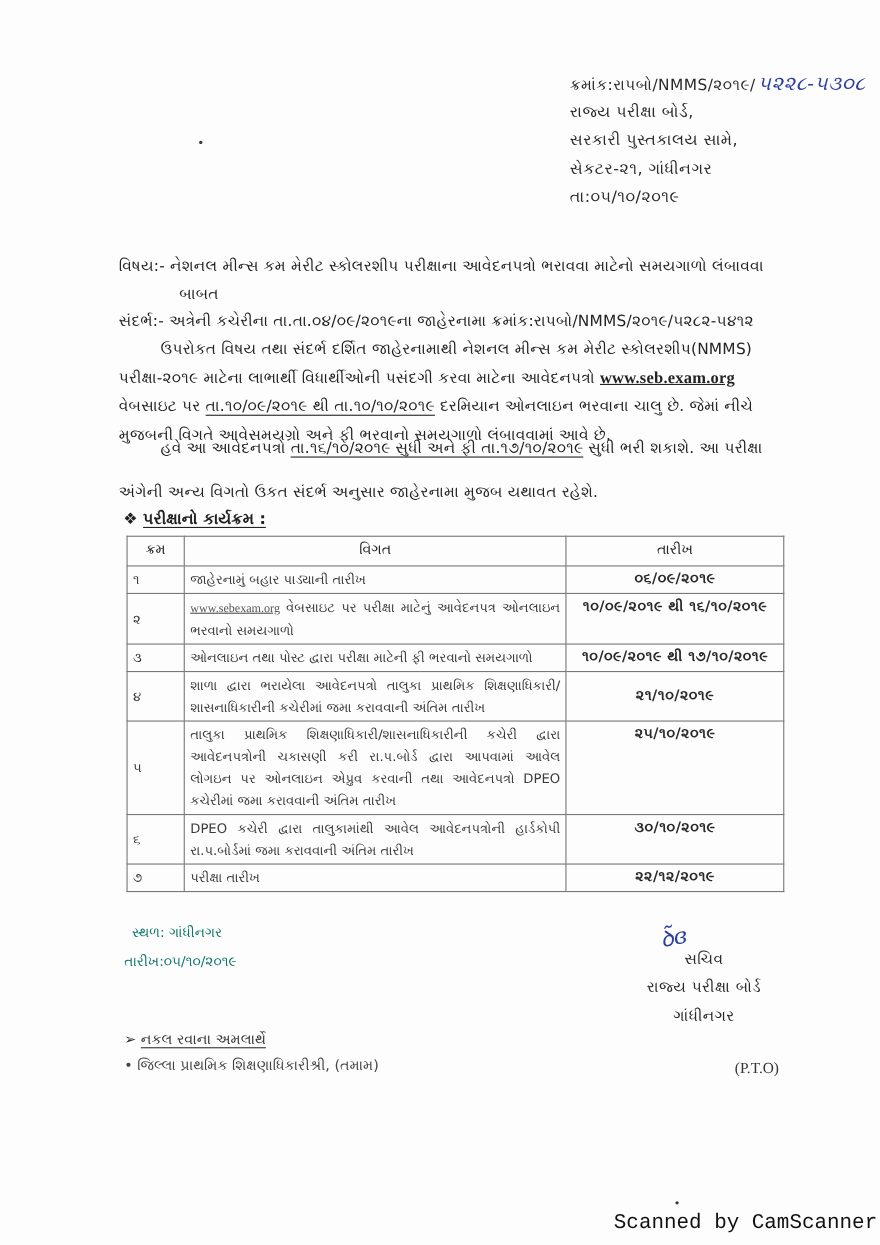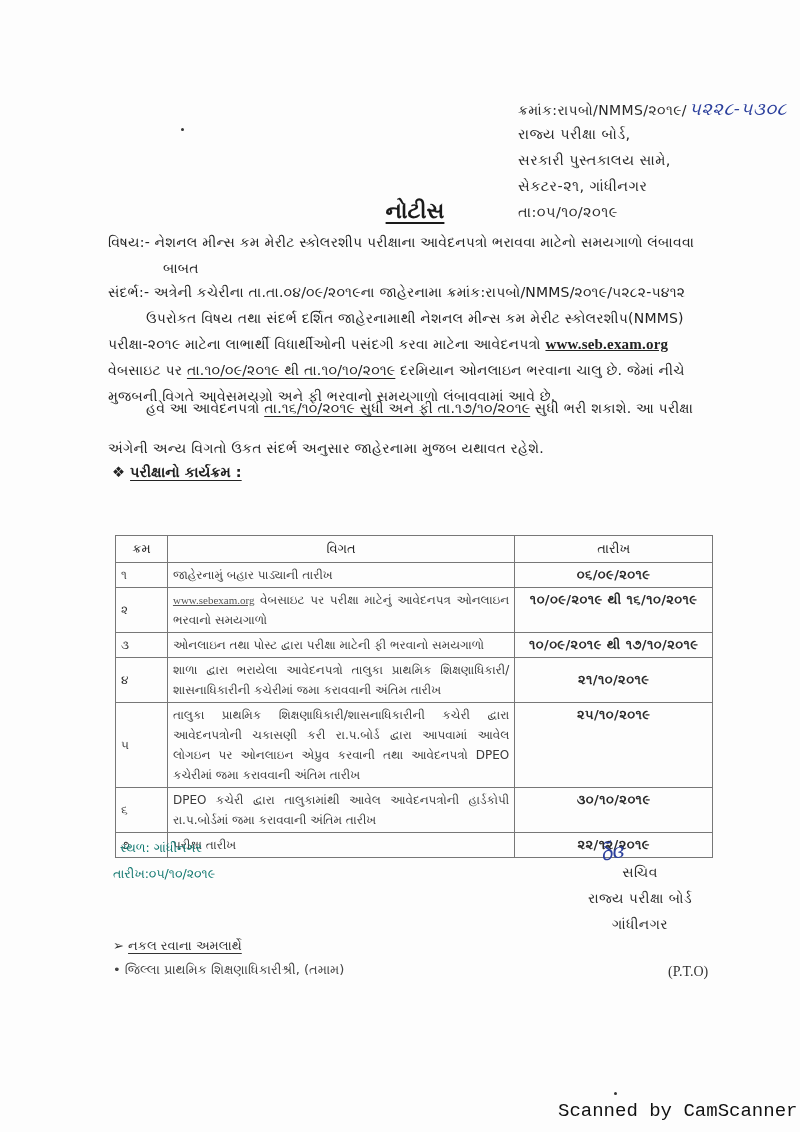--- a/index.html
+++ b/index.html
@@ -23,21 +23,20 @@
     }
 
     
     .hdr-line {
       position: absolute;
       left: 518px;
       font-size: 14.5px;
       letter-spacing: 0.4px;
       color: #2a2a2a;
       white-space: nowrap;
-      margin-top: 32px;
     }
     .ref-num {
       font-size: 14px;
     }
     .handwritten-ref {
       font-family: "DejaVu Serif", serif;
       font-style: italic;
       color: #2b3f9c;
       font-size: 18px;
       letter-spacing: 0.5px;
@@ -88,21 +87,20 @@
 
     
     table.schedule {
       position: absolute;
       left: 115px;
       top: 487px;
       width: 598px;
       border-collapse: collapse;
       font-size: 12px;
       color: #333;
-      margin-top: 48px;
     }
     table.schedule td, table.schedule th {
       border: 1px solid #777;
       padding: 2px 5px;
       vertical-align: middle;
       line-height: 20px;
     }
     table.schedule th {
       font-weight: normal;
       font-size: 13px;
@@ -201,21 +199,20 @@
   <div class="hdr-line" style="top:66px;">
     <span class="ref-num">ક્રમાંક:રાપબો/NMMS/૨૦૧૯/</span><span class="handwritten-ref">૫૨૨૮-૫૩૦૮</span>
   </div>
   <div class="hdr-line" style="top:94px;">રાજ્ય પરીક્ષા બોર્ડ,</div>
   <div class="hdr-line" style="top:120px;">સરકારી પુસ્તકાલય સામે,</div>
   <div class="hdr-line" style="top:146px;">સેકટર-૨૧, ગાંધીનગર</div>
   <div class="hdr-line" style="top:172px;">તા:૦૫/૧૦/૨૦૧૯</div>
 
   <div class="dot" style="left:181px; top:128px;"></div>
 
-  <div class="title">નોટીસ</div>
 
   <div class="para-line" style="top:234px; left:108px;">
     <span>વિષય:-</span>
     <span>નેશનલ મીન્સ કમ મેરીટ સ્કોલરશીપ પરીક્ષાના આવેદનપત્રો ભરાવવા માટેનો સમયગાળો લંબાવવા</span>
   </div>
   <div class="para-line" style="top:260px; left:163px;">બાબત</div>
 
   <div class="para-line" style="top:284px; left:108px;">
     <span>સંદર્ભ:-</span>
     <span>અત્રેની કચેરીના તા.તા.૦૪/૦૯/૨૦૧૯ના જાહેરનામા ક્રમાંક:રાપબો/NMMS/૨૦૧૯/૫૨૮૨-૫૪૧૨</span>

